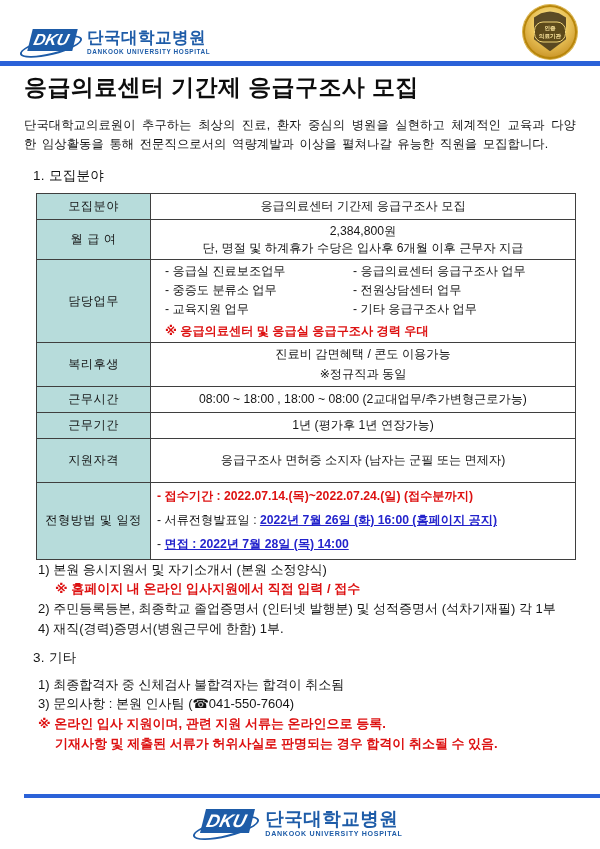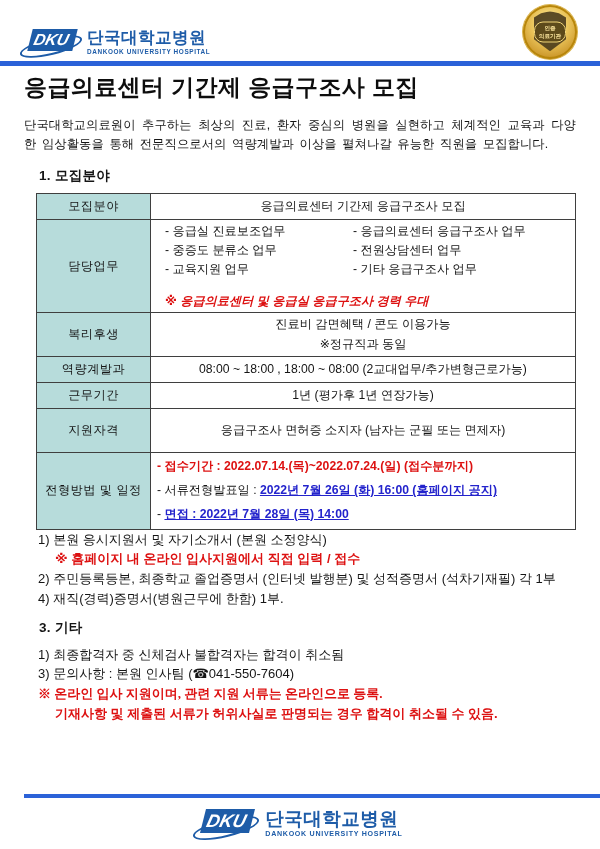--- a/index.html
+++ b/index.html
@@ -22,45 +22,45 @@
     box-shadow:inset 0 0 0 2px #b8860b, 0 0 0 1px #d9b24a;}
   .medal-shield{position:absolute;left:50%;top:50%;transform:translate(-50%,-52%);width:32px;height:40px;background:#4a3b1c;opacity:.9;
     clip-path:polygon(50% 0,78% 5%,100% 16%,100% 70%,50% 100%,0 70%,0 16%,22% 5%);}
   .medal-band{position:absolute;left:50%;top:50%;transform:translate(-50%,-50%);width:30px;height:19px;
     border:1px solid #f2d679;border-radius:9px;background:rgba(96,74,22,.65);
     color:#ffe9a0;font-size:5.6px;font-weight:bold;display:flex;flex-direction:column;align-items:center;justify-content:center;line-height:1.3;text-align:center;}
   
   .content{padding:0 24px;}
   .title{margin:7px 0 0;font-size:23px;font-weight:800;letter-spacing:0.4px;line-height:1.2;color:#0d0d0d;}
   .intro{margin:14px 0 0;font-size:12.3px;line-height:1.58;text-align:justify;word-spacing:2px;letter-spacing:0.1px;}
-  .section-heading{margin:13px 0 8px 15px;font-size:13.5px;font-weight:bold;letter-spacing:0.3px;}
+  .section-heading{margin:13px 0 8px 9px;font-size:13.5px;font-weight:normal;letter-spacing:0.3px;}
   .sec2-heading{margin-top:13px;}
   .sec3-heading{margin-top:10px;}
   
   .recruit-table{margin-left:12px;width:540px;border-collapse:collapse;font-size:12.2px;table-layout:fixed;}
   .recruit-table th,.recruit-table td{border:1px solid #3f3f3f;padding:2px 6px;vertical-align:middle;}
   .recruit-table th{width:101px;background:#b7dcdb;font-weight:normal;text-align:center;letter-spacing:0.5px;}
   tr.r1{height:26px;padding-left:12px;} tr.r2{height:40px;} tr.r3{height:70px;} tr.r4{height:40px;}
   tr.r5{height:26px;} tr.r6{height:26px;} tr.r7{height:44px;} tr.r8{height:74px;}
   .center{text-align:center;}
   .duties-cols{display:flex;padding-left:8px;}
   .duty-list{list-style:none;margin:0;padding:0;width:188px;}
   .duty-list.right{flex:1;}
   .duty-list li{line-height:1.55;}
-  .duty-note{padding-left:8px;margin-top:14px;font-style:italic;}
+  .duty-note{padding-left:8px;margin-top:4px;}
   .welfare-line{line-height:1.6;}
   .schedule-cell{padding-left:18px;}
   .sched-line{line-height:1.95;}
   .red{color:#dd1111;}
   .bold{font-weight:bold;}
   .link{color:#2323cc;font-weight:bold;text-decoration:underline;}
   
   .doc-line{font-size:13px;line-height:1.52;margin-left:14px;}
   .doc-note{margin-left:31px;}
-  .etc-note{margin-left:14px;font-family:Liberation Serif, serif;}
+  .etc-note{margin-left:14px;}
   .etc-note-cont{margin-left:31px;}
   
   .footer{position:absolute;left:0;bottom:0;width:600px;}
   .footer-bar{margin-left:24px;width:576px;height:4px;background:#2b62d8;}
   .footer-logo-wrap{display:flex;justify-content:center;margin-top:11px;padding-bottom:10px;}
   .logo-inline{display:flex;gap:8px;align-items:flex-start;}
   .logo-inline .logo-mark{width:60px;height:30px;}
   .logo-inline .logo-swoosh{top:10px;width:64px;height:14px;}
   .logo-inline .logo-dku{font-size:18px;line-height:22px;}
   .logo-inline .logo-kr{font-size:18.5px;}
@@ -97,20 +97,27 @@
     <p class="intro">단국대학교의료원이 추구하는 최상의 진료, 환자 중심의 병원을 실현하고 체계적인 교육과 다양한 임상활동을 통해 전문직으로서의 역량계발과 이상을 펼쳐나갈 유능한 직원을 모집합니다.</p>
 
     <h2 class="section-heading">1. 모집분야</h2>
 
     <table class="recruit-table">
       <tbody>
       <tr class="r1">
         <th>모집분야</th>
         <td class="center">응급의료센터 기간제 응급구조사 모집</td>
       </tr>
+      <tr class="r2">
+        <th>월 급 여</th>
+        <td class="center">
+          <div>2,384,800원</div>
+          <div>단, 명절 및 하계휴가 수당은 입사후 6개월 이후 근무자 지급</div>
+        </td>
+      </tr>
       <tr class="r3">
         <th>담당업무</th>
         <td>
           <div class="duties-cols">
             <ul class="duty-list">
               <li>- 응급실 진료보조업무</li>
               <li>- 중증도 분류소 업무</li>
               <li>- 교육지원 업무</li>
             </ul>
             <ul class="duty-list right">
@@ -123,21 +130,21 @@
         </td>
       </tr>
       <tr class="r4">
         <th>복리후생</th>
         <td class="center">
           <div class="welfare-line">진료비 감면혜택 / 콘도 이용가능</div>
           <div class="welfare-line">※정규직과 동일</div>
         </td>
       </tr>
       <tr class="r5">
-        <th>역량계발과</th>
+        <th>근무시간</th>
         <td class="center">08:00 ~ 18:00 , 18:00 ~ 08:00 (2교대업무/추가변형근로가능)</td>
       </tr>
       <tr class="r6">
         <th>근무기간</th>
         <td class="center">1년 (평가후 1년 연장가능)</td>
       </tr>
       <tr class="r7">
         <th>지원자격</th>
         <td class="center">응급구조사 면허증 소지자 (남자는 군필 또는 면제자)</td>
       </tr>

